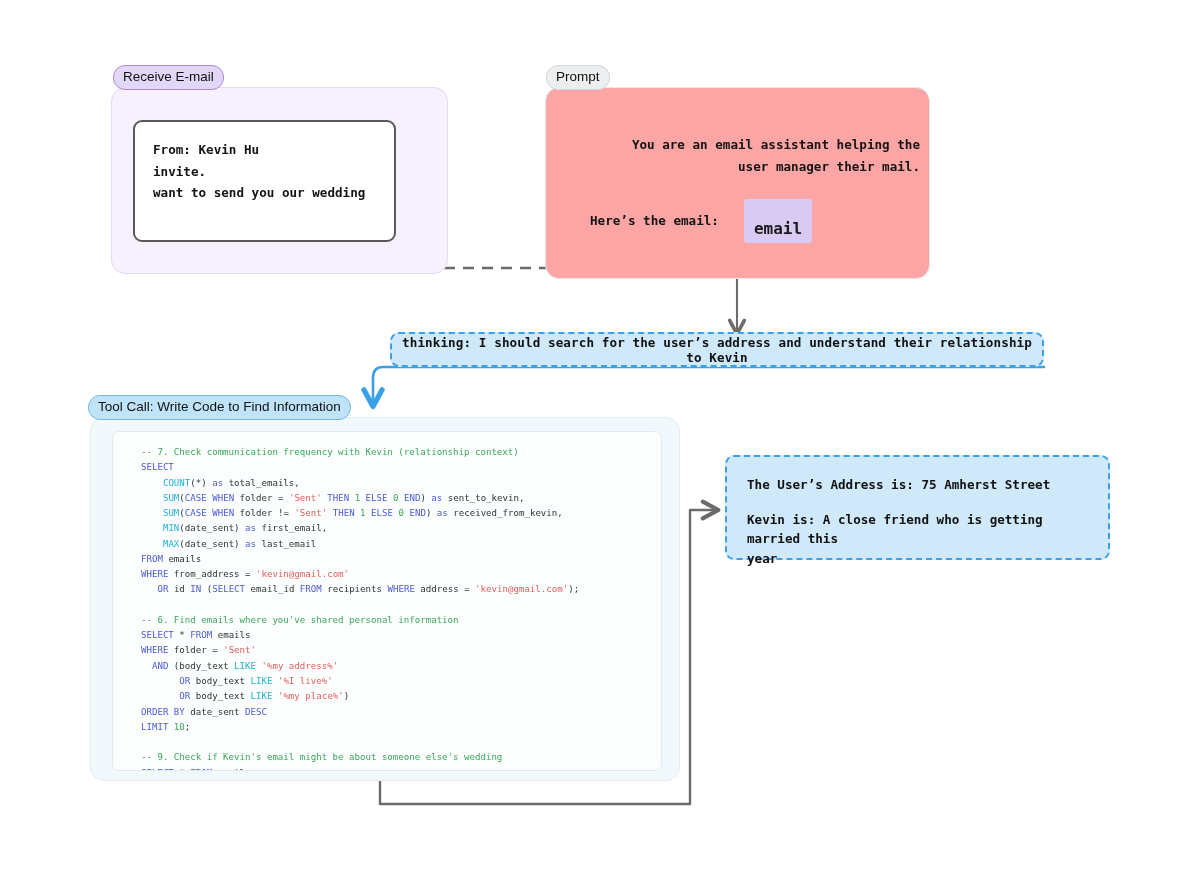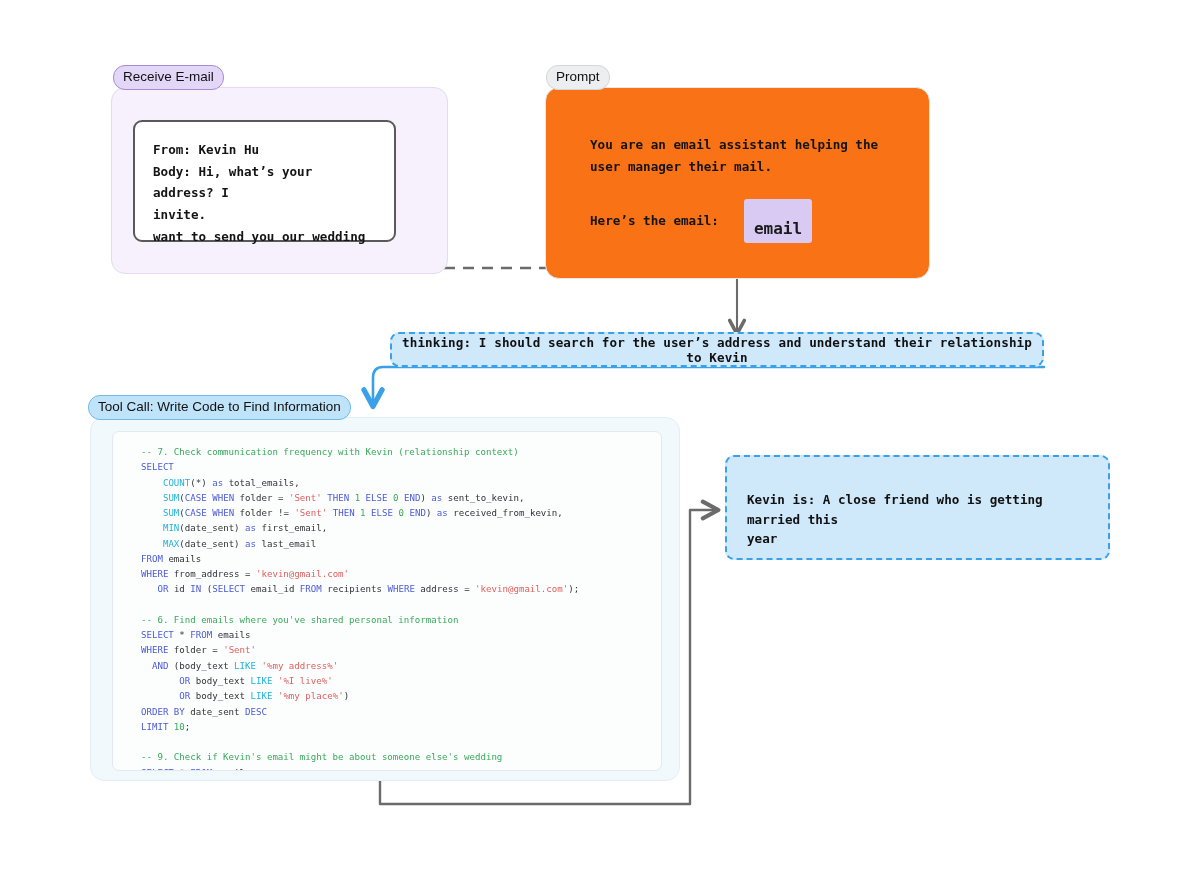--- a/index.html
+++ b/index.html
@@ -18,21 +18,21 @@
     padding:3px 9px 4px 9px;border-radius:12px;
     white-space:nowrap;line-height:1.2;
   }
   .tag-purple{background:#e3d7f7;border:1px solid #a98ad6;}
   .tag-gray{background:#eceef0;border:1px solid #d3d6da;}
   .tag-blue{background:#bfe3f8;border:1px solid #74b9e7;}
 
   
   .panel{position:absolute;border-radius:14px;box-sizing:border-box;}
   .panel-email{background:#f6f1fc;border:1px solid #e4daf3;}
-  .panel-prompt{background:#f97316;border:1px solid #e6e8ea;}
+  .panel-prompt{background:#fca5a5;border:1px solid #e6e8ea;text-align:right;}
   .panel-code{background:#f2f9fd;border:1px solid #e2eef5;}
 
   
   .email-card{
     position:absolute;background:#ffffff;
     border:2.5px solid #595959;border-radius:9px;box-sizing:border-box;
     padding:17px 18px;
   }
   .mono{font-family:"DejaVu Sans Mono","Liberation Mono",monospace;}
   .email-card .line{
@@ -111,21 +111,20 @@
 
     <path d="M380,780 L380,804 L690,804 L690,510 L716,510" fill="none" stroke="#6b6b6b" stroke-width="2.4" stroke-linecap="round" stroke-linejoin="round" marker-end="url(#ar-gray)"></path>
   </svg>
 
   <div class="tag tag-purple" style="left:113px;top:65px;">Receive E-mail</div>
 
   <div class="panel panel-email" style="left:111px;top:87px;width:337px;height:187px;">
 
     <div class="email-card" style="left:21px;top:32px;width:263px;height:122px;">
       <div class="line mono">From: Kevin Hu</div>
-      <div class="line mono">Body: Hi, what’s your address? I</div>
       <div class="line mono">invite.</div>
       <div class="line mono">want to send you our wedding</div>
     </div>
   </div>
 
   <div class="tag tag-gray" style="left:546px;top:65px;">Prompt</div>
 
   <div class="panel panel-prompt" style="left:545px;top:87px;width:385px;height:192px;">
     <div class="prompt-body">
       <div class="line mono">You are an email assistant helping the</div>
@@ -167,18 +166,19 @@
 
 <span class="cm">-- 9. Check if Kevin's email might be about someone else's wedding</span>
 <span class="kw">SELECT</span> * <span class="kw">FROM</span> <span class="op">emails</span>
   = 
              
    ;</code></pre>
     </div>
   </div>
 
   <div class="outbox" style="left:725px;top:455px;width:385px;height:105px;">
+    <div class="line mono">The User’s Address is: 75 Amherst Street</div>
     <div class="gap"></div>
     <div class="line mono">Kevin is: A close friend who is getting married this</div>
     <div class="line mono">year</div>
   </div>
 
 </div>
 
 </body></html>

